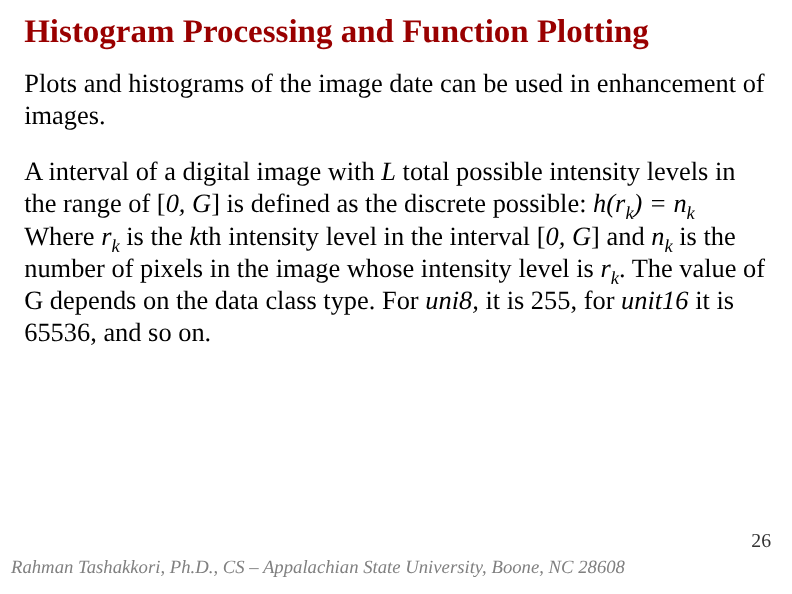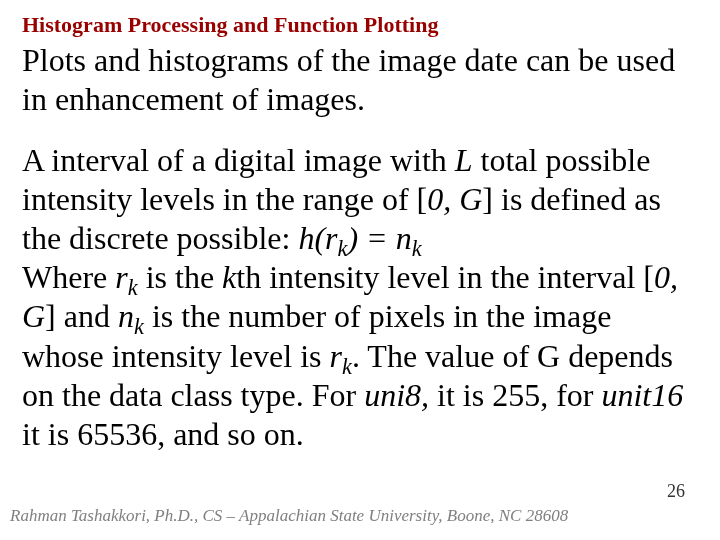--- a/index.html
+++ b/index.html
@@ -13,49 +13,49 @@
     overflow: hidden;
   }
   .slide {
     position: relative;
     width: 720px;
     height: 540px;
     box-sizing: border-box;
     padding: 10px 22px 0 22px;
   }
   .title {
-    font-size: 22px;
+    font-size: 30px;
     font-weight: bold;
     color: #990000;
-    margin: 2px 0 4px 0;
+    margin: 2px 0 16px 0;
     line-height: 1.15;
   }
   .body {
-    font-size: 32px;
+    font-size: 24px;
     line-height: 1.22;
   }
   .para {
     margin: 0 0 22px 0;
   }
   .para:last-of-type {
     margin-bottom: 0;
   }
   .i { font-style: italic; }
   sub { font-size: 0.7em; line-height: 0; }
   .footer {
     position: absolute;
     left: 10px;
     bottom: 14px;
     font-size: 17px;
     color: #808080;
     font-style: italic;
   }
   .pagenum {
     position: absolute;
-    right: 35px;
+    right: 19px;
     bottom: 38px;
     font-size: 18px;
     color: #333;
   }
 </style>
 </head>
 <body>
 
 <div class="slide">
 

